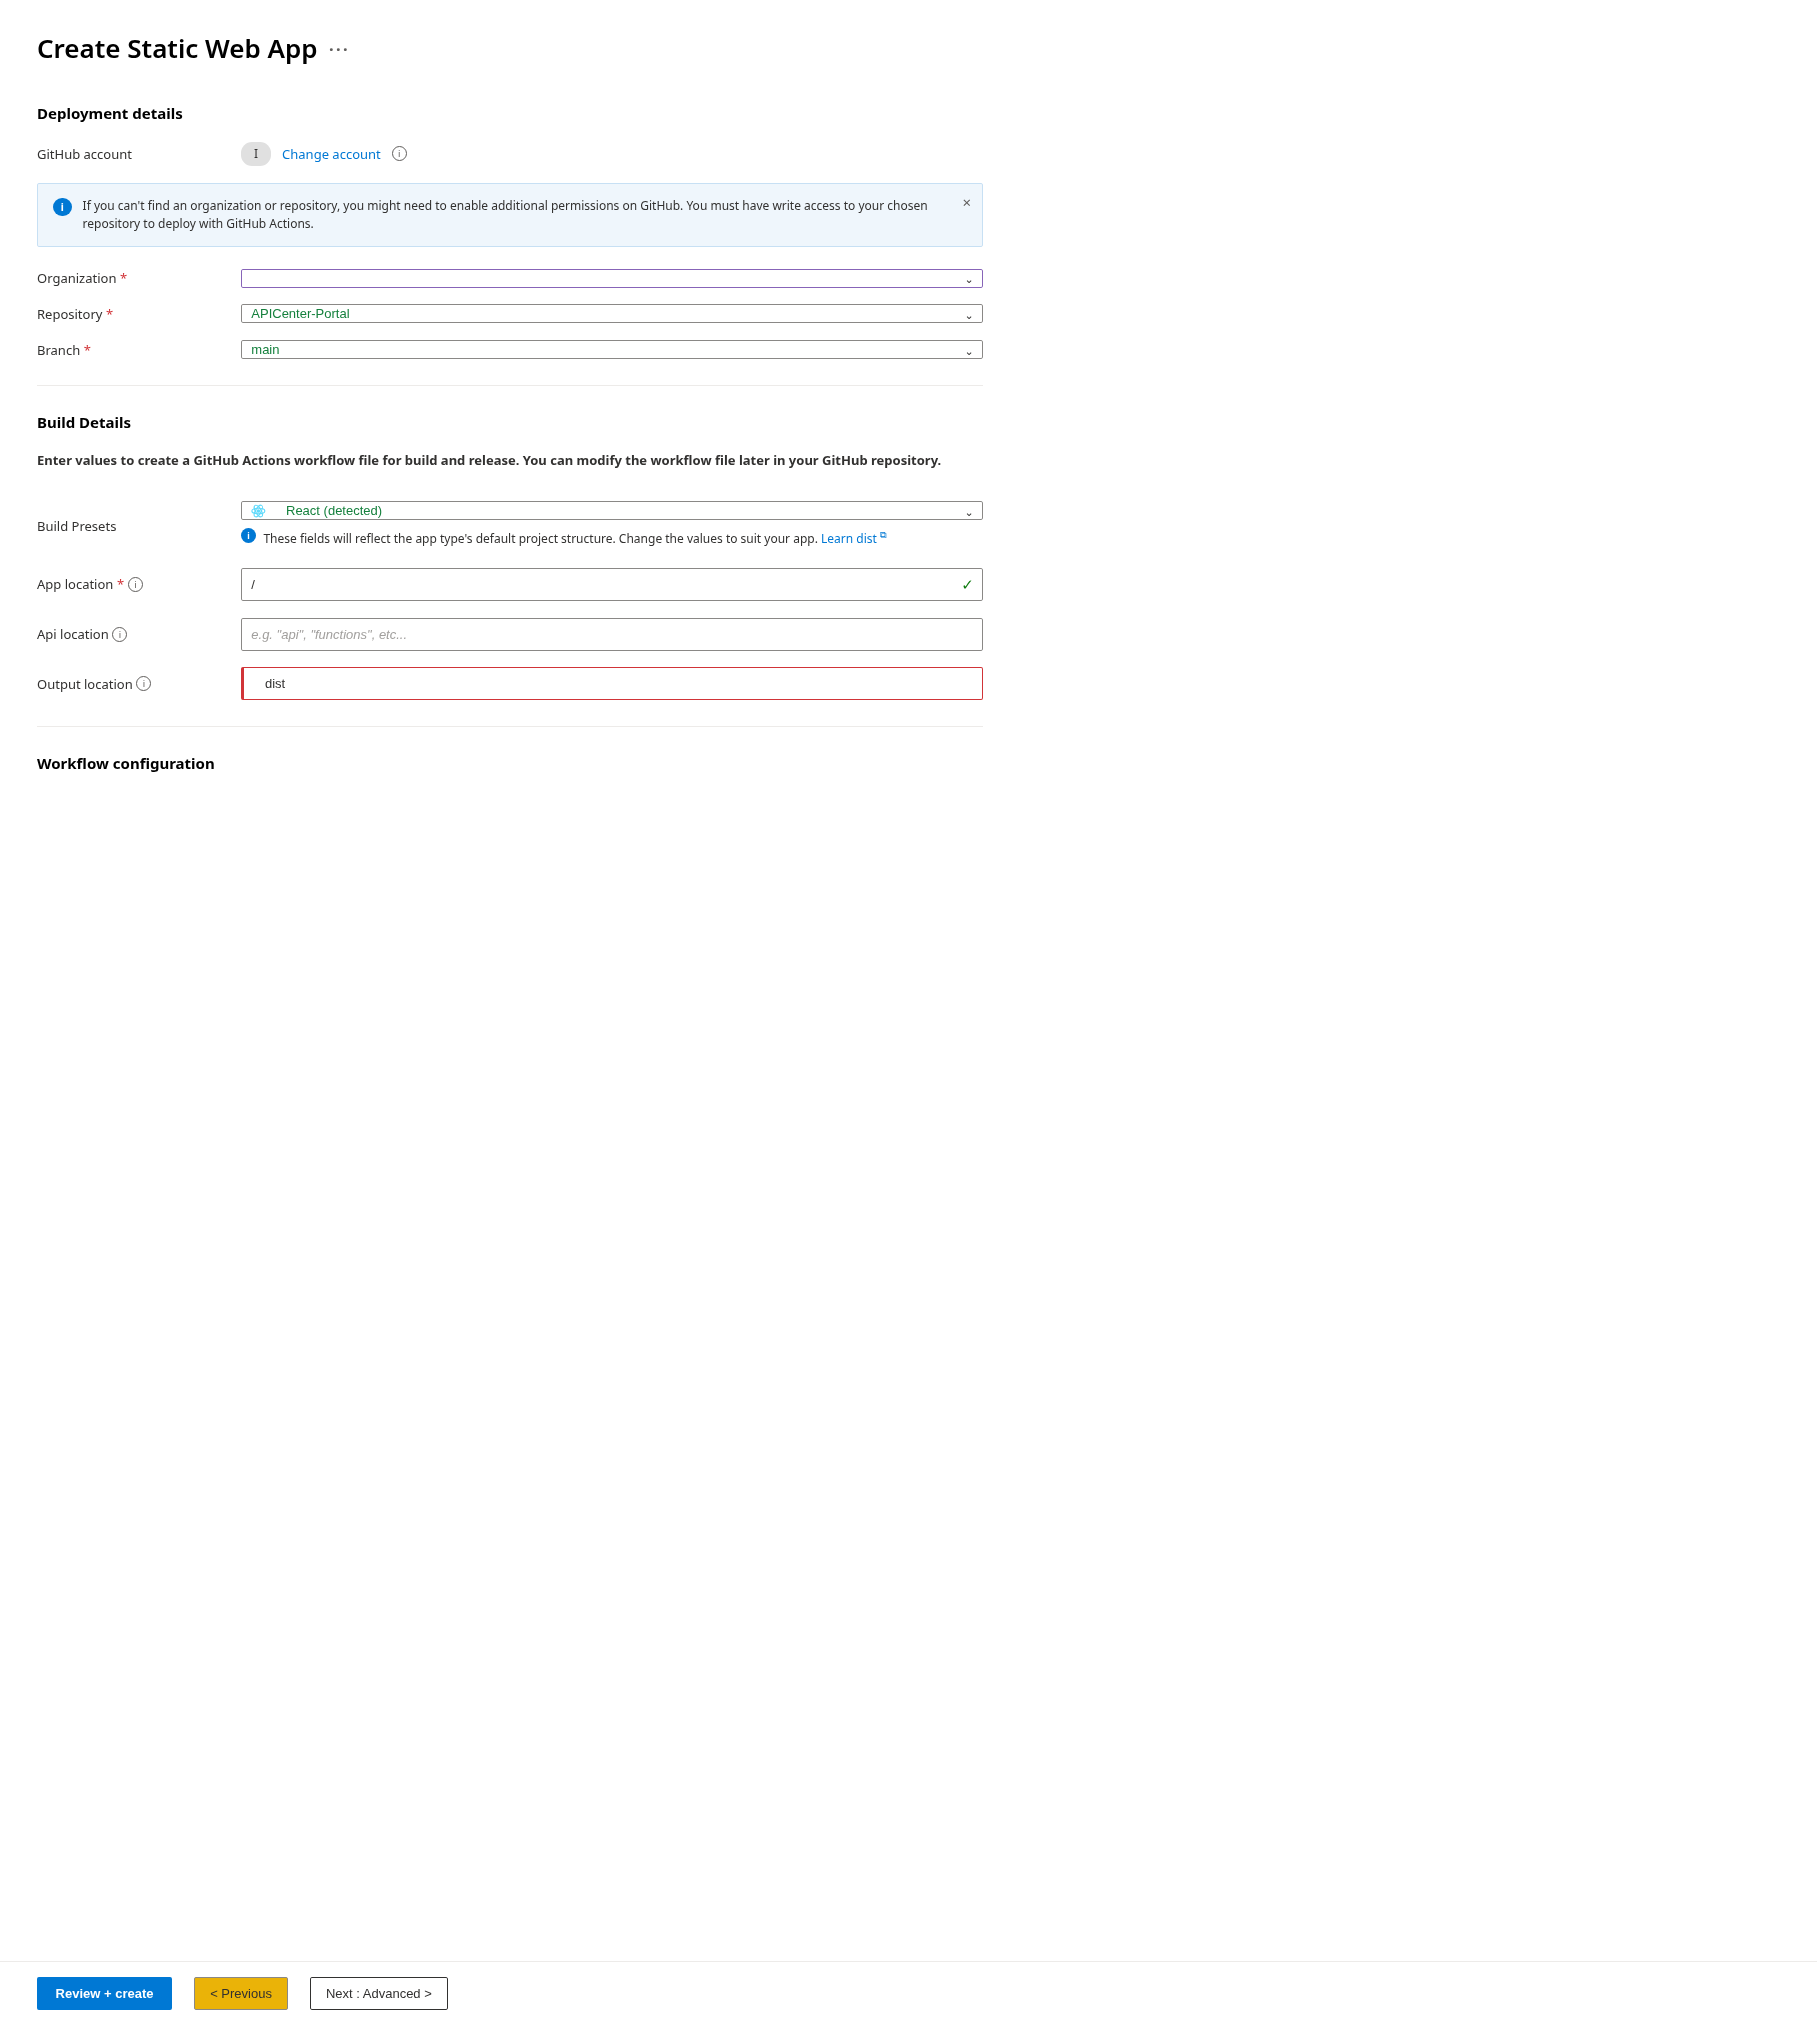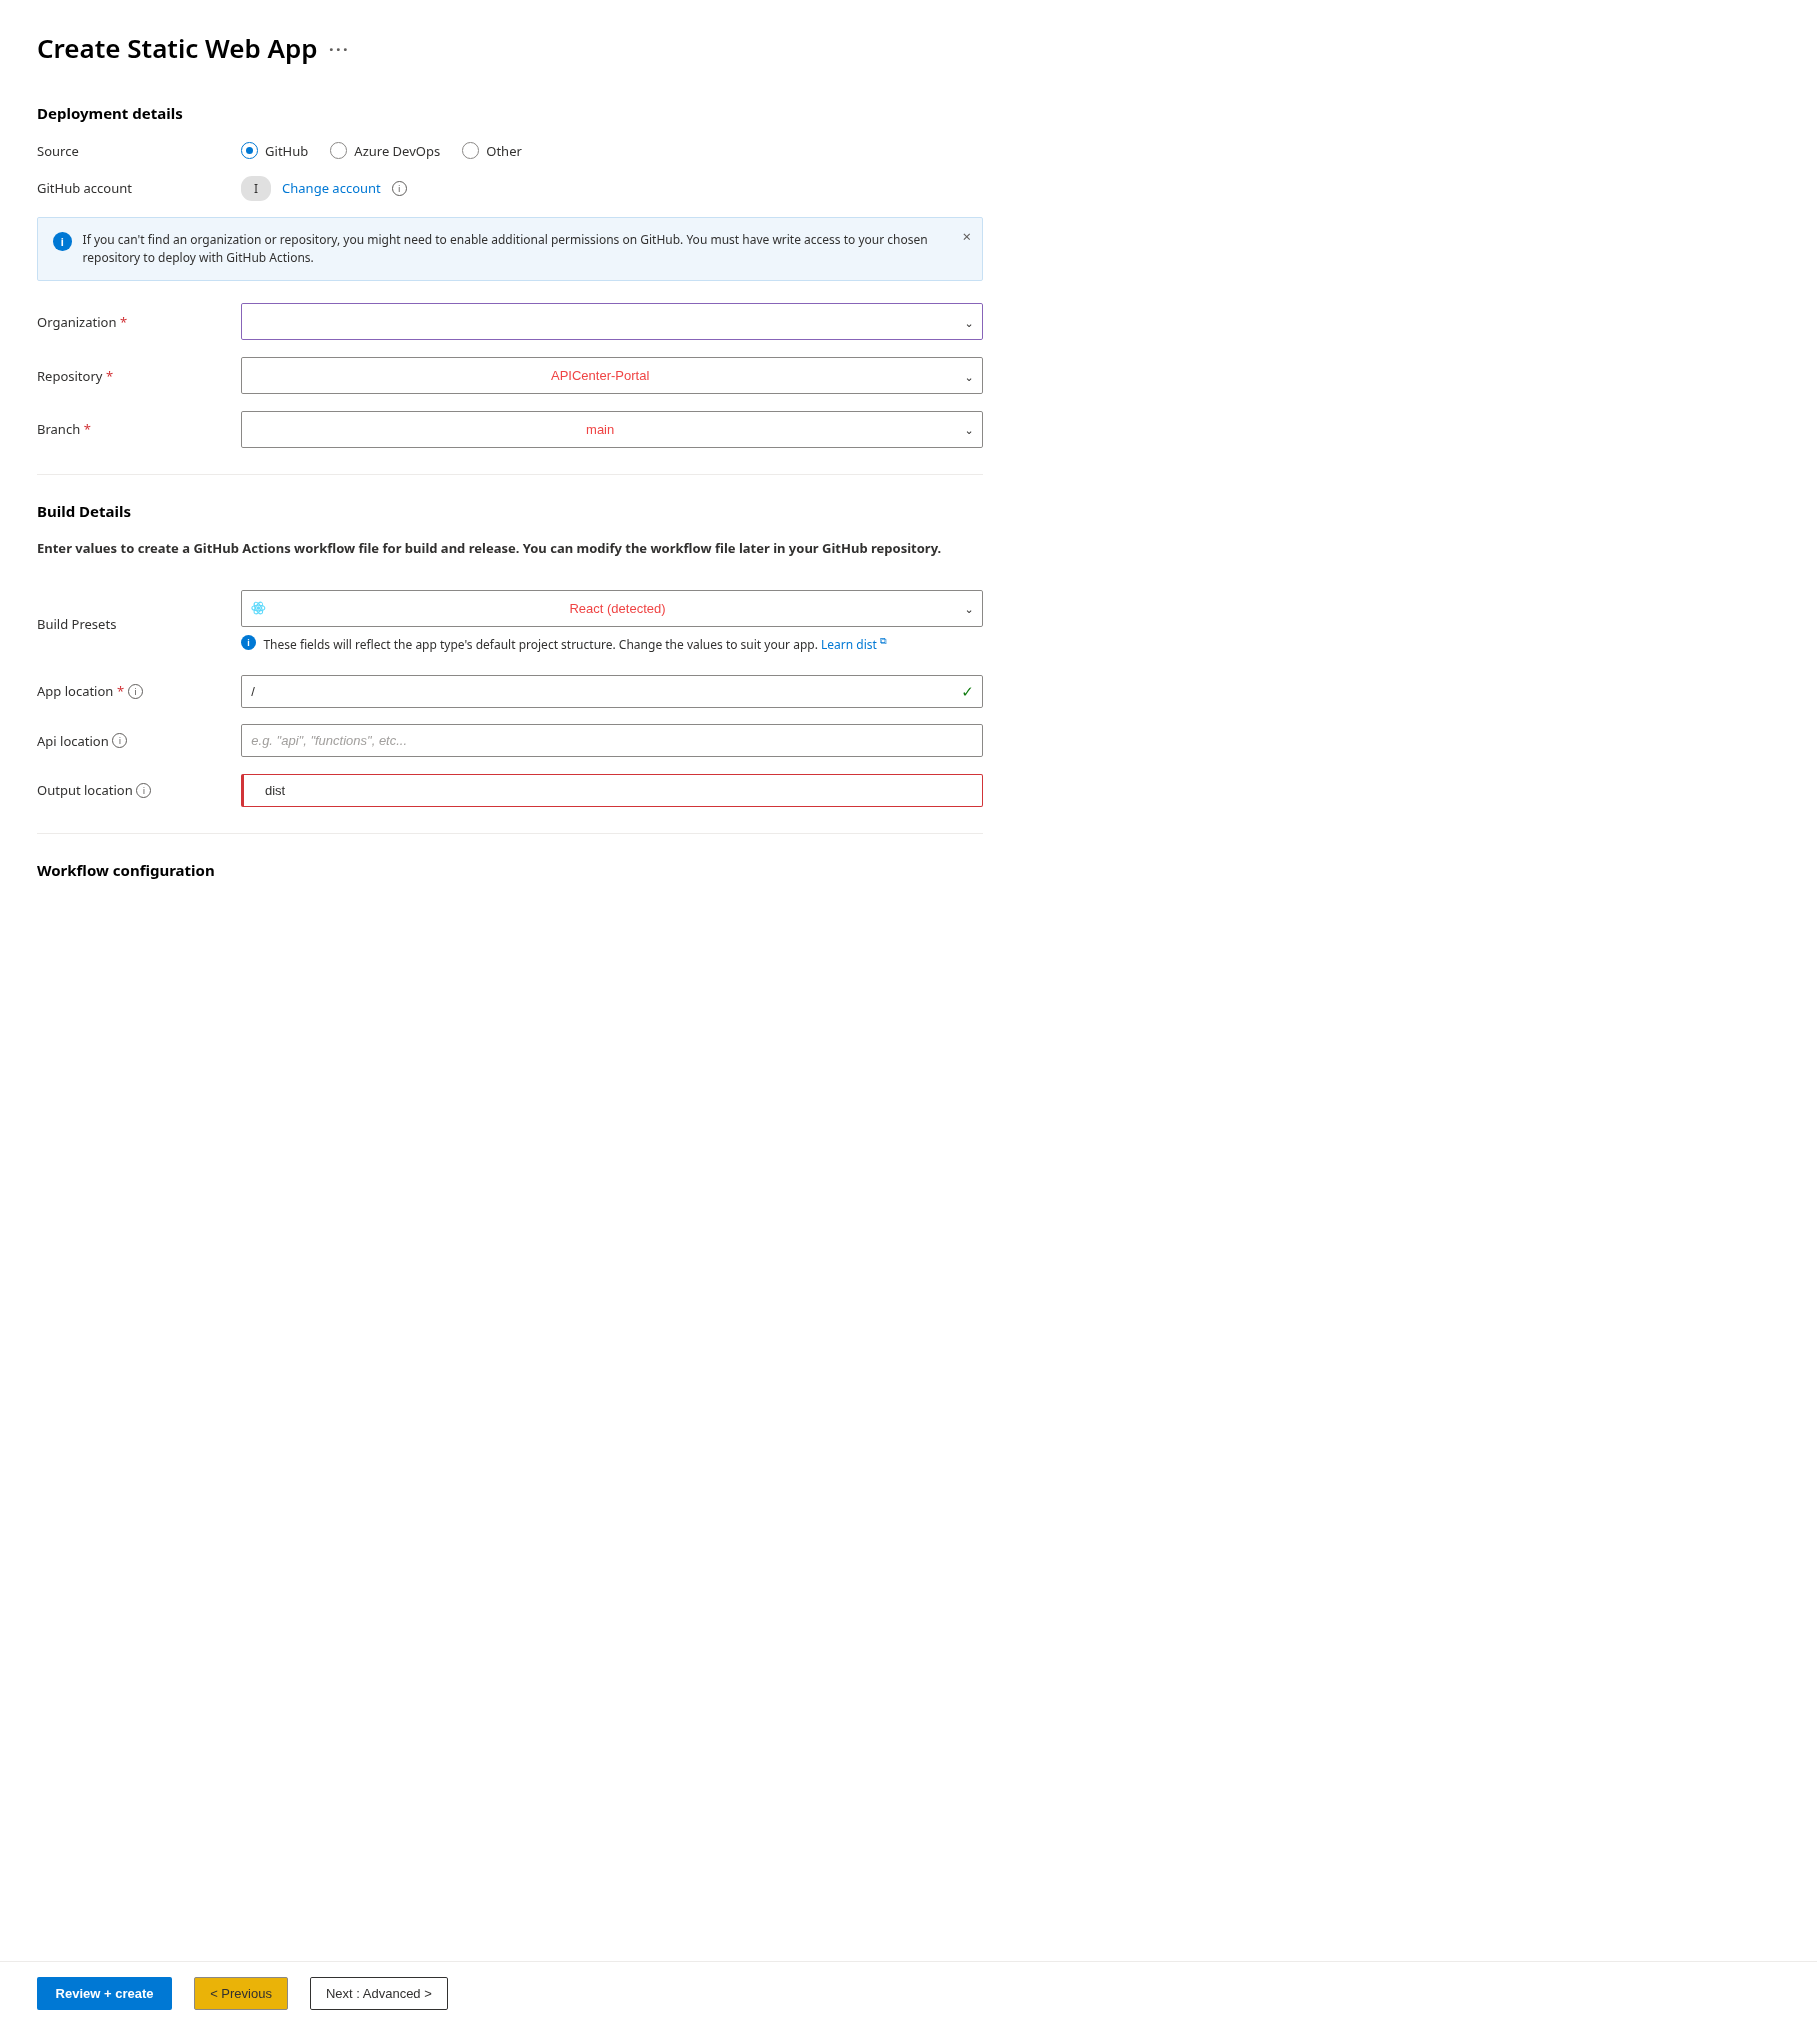--- a/index.html
+++ b/index.html
@@ -187,31 +187,30 @@
       line-height: 1;
     }
 
     .select-wrapper {
       position: relative;
       width: 100%;
     }
 
     .select-field {
       width: 100%;
-      height: 37px;
+      height: 19px;
       border: 1.4px solid #8a8886;
       border-radius: 1.9px;
       padding: 0 33px 0 9.3px;
       font-size: 13px;
-      color: #ef4444;
+      color: #15803d;
       background: #fff;
       appearance: none;
       cursor: pointer;
       outline: none;
-      text-align: center;
     }
 
     .select-field.active-border {
       border-color: #8764b8;
     }
 
     .select-chevron {
       position: absolute;
       right: 9.3px;
       top: 50%;
@@ -373,39 +372,20 @@
 <body>
 
 <div class="page-title">
   <span>Create Static Web App</span>
   <span class="page-title-dots">···</span>
 </div>
 
 <div class="form-section">
   <div class="section-title">Deployment details</div>
 
-  <div class="form-row">
-    <div class="form-label">Source</div>
-    <div class="form-control-area">
-      <div class="radio-group">
-        <label class="radio-option">
-          <div class="radio-circle selected"></div>
-          <span class="radio-label">GitHub</span>
-        </label>
-        <label class="radio-option">
-          <div class="radio-circle unselected"></div>
-          <span class="radio-label">Azure DevOps</span>
-        </label>
-        <label class="radio-option">
-          <div class="radio-circle unselected"></div>
-          <span class="radio-label">Other</span>
-        </label>
-      </div>
-    </div>
-  </div>
 
   <div class="form-row">
     <div class="form-label">GitHub account</div>
     <div class="form-control-area">
       <div class="github-account-row">
         <span class="account-pill">I</span>
         <a class="change-account-link">Change account</a>
         <div class="info-icon-circle">i</div>
       </div>
     </div>

